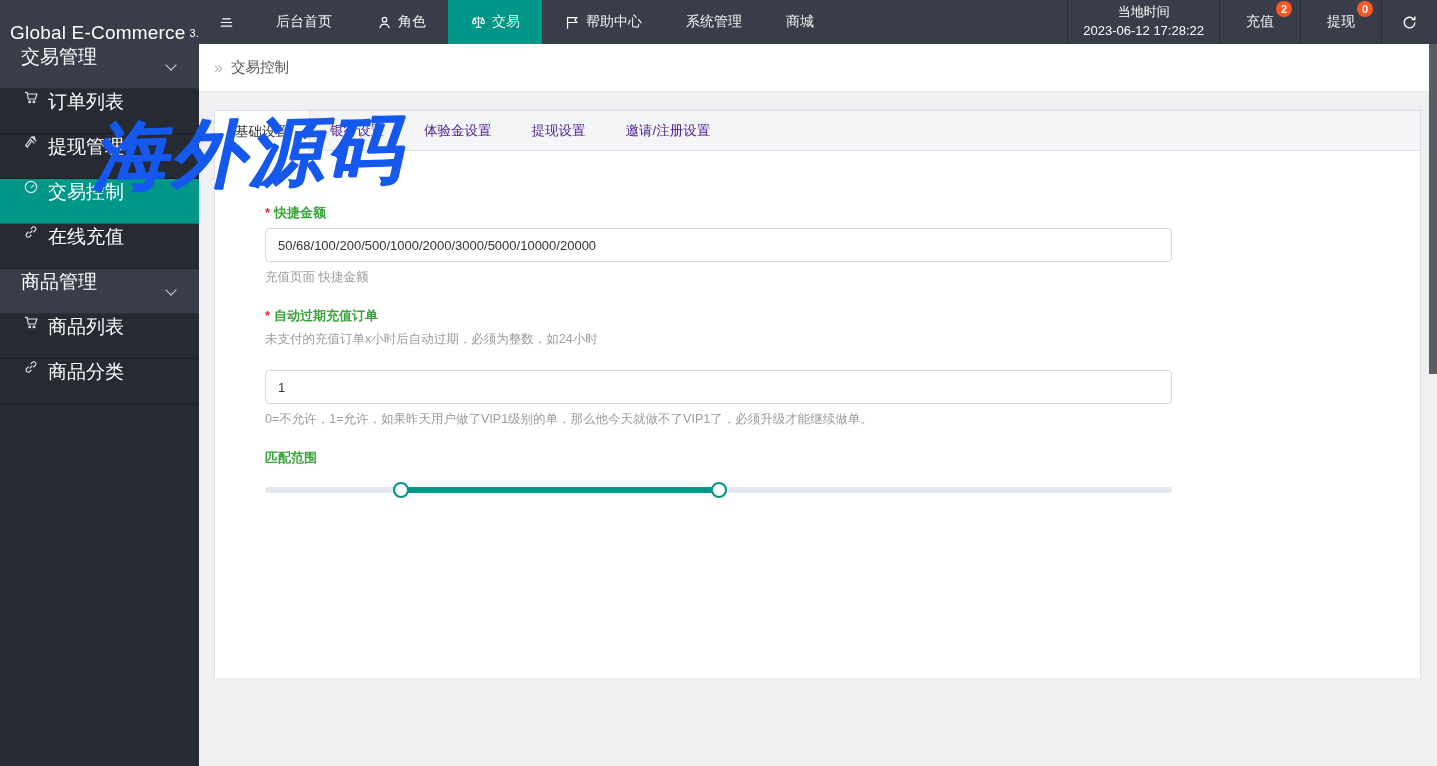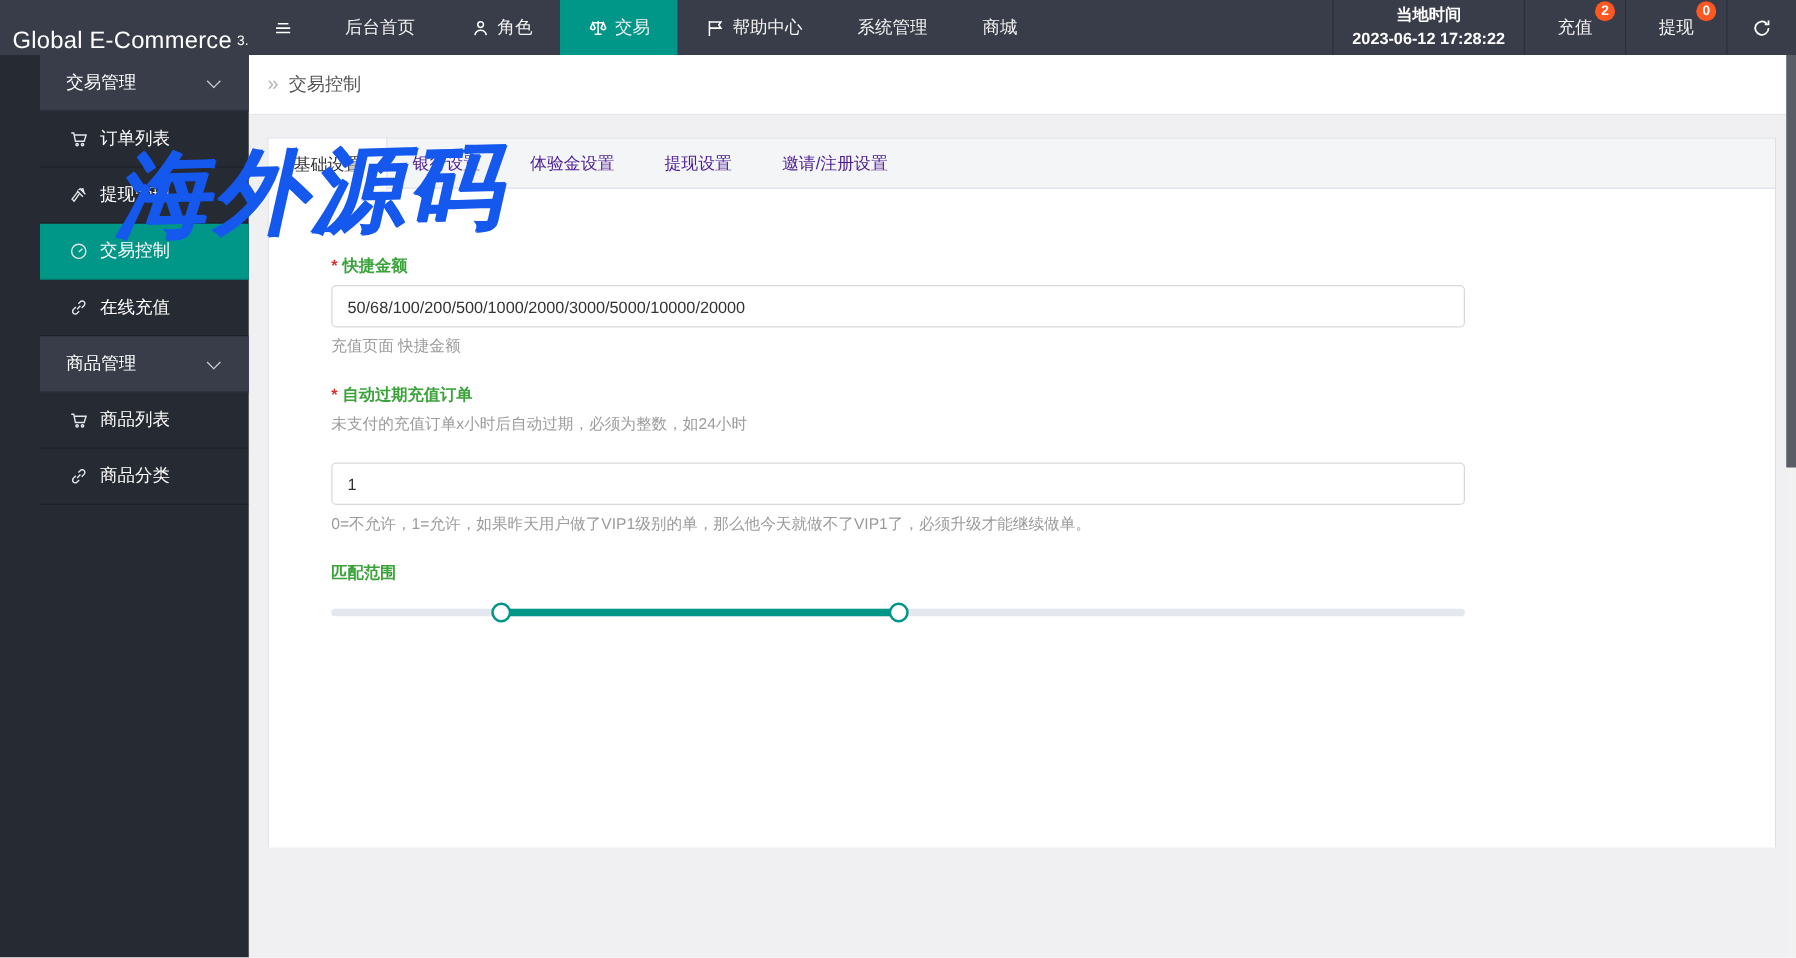--- a/index.html
+++ b/index.html
@@ -27,39 +27,39 @@
     white-space:nowrap;
   }
   .tb-btn.icon-only { padding:0 19px; }
   .tb-btn svg { width:17px; height:17px; stroke:#fff; fill:none; stroke-width:1.7; }
   .tb-btn .nav-ic { margin-right:5px; display:flex; }
   .tb-btn.active { background:#009688; }
   .tb-right { margin-left:auto; display:flex; align-items:stretch; }
   .tb-right > * { border-left:1px solid rgba(0,0,0,.22); }
   .time-block {
     display:flex; flex-direction:column; justify-content:center; align-items:center;
-    color:#fff; font-size:13px; line-height:1.45; padding:0 15px; min-width:150px;font-weight:bold;
+    color:#fff; font-size:13px; line-height:1.45; padding:0 15px; min-width:150px;
   }
   .badge {
     position:absolute; top:1px; right:8px; background:#ff5722; color:#fff;
     font-size:11px; line-height:16px; min-width:16px; height:16px; border-radius:9px;
     text-align:center; padding:0 4px; font-weight:bold;
   }
   .chev-up {
     width:8px; height:8px; border-left:1.6px solid #fff; border-top:1.6px solid #fff;
     transform:rotate(45deg) translateY(2px); margin-left:8px; display:inline-block;
   }
   
   .sidebar {
     position:absolute; top:44px; left:0; width:199px; height:722px;
     background:#262a33; z-index:20;
   }
   .side-row {
-    height:45px; display:flex; align-items:center; color:#fff; font-size:14px;
-    cursor:pointer; border-bottom:1px solid rgba(0,0,0,.22); position:relative;margin-left:32px;
+    height:45px; display:flex; align-items:flex-start; color:#fff; font-size:19px;
+    cursor:pointer; border-bottom:1px solid rgba(0,0,0,.22); position:relative;
   }
   .side-group { background:#393d49; padding-left:21px; }
   .side-item { padding-left:23px; }
   .side-item.active { background:#009688; }
   .side-item svg { width:16px; height:16px; stroke:#e3e5e8; fill:none; stroke-width:1.7; margin-right:9px; flex:0 0 16px; }
   .chev-down {
     position:absolute; right:24px; top:17px; width:8px; height:8px;
     border-right:1.5px solid #cfd0d3; border-bottom:1.5px solid #cfd0d3;
     transform:rotate(45deg);
   }

